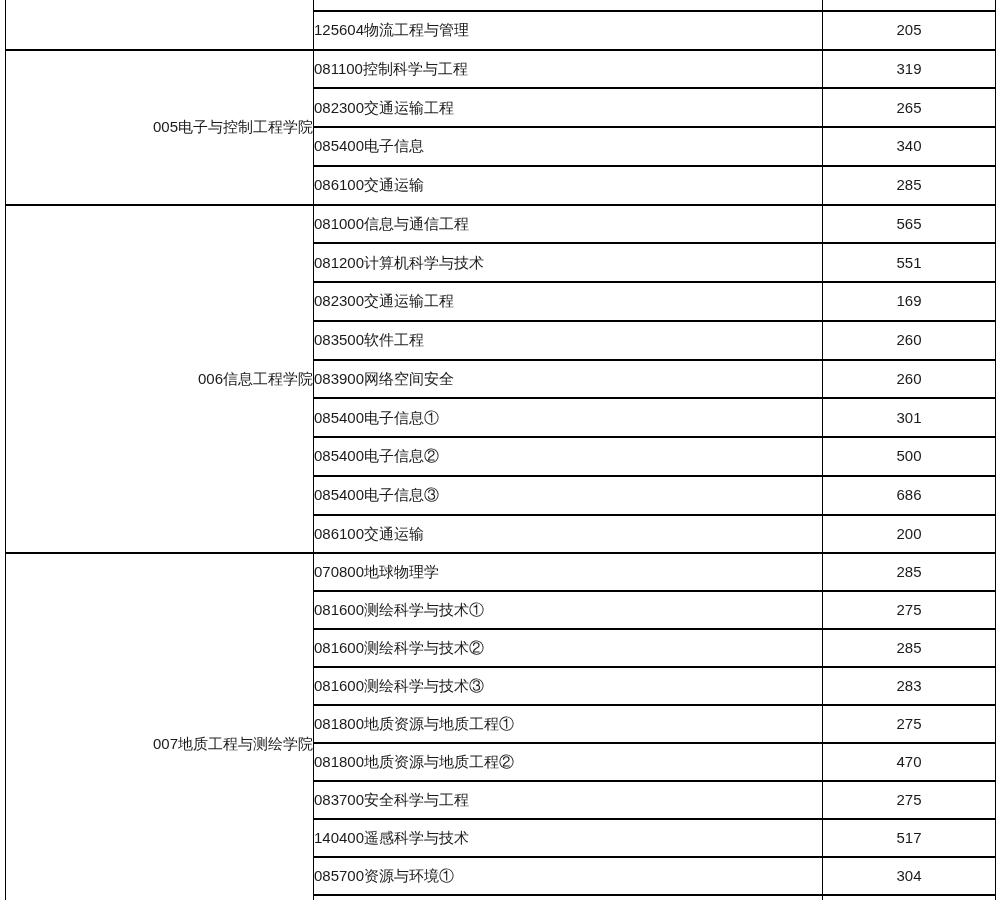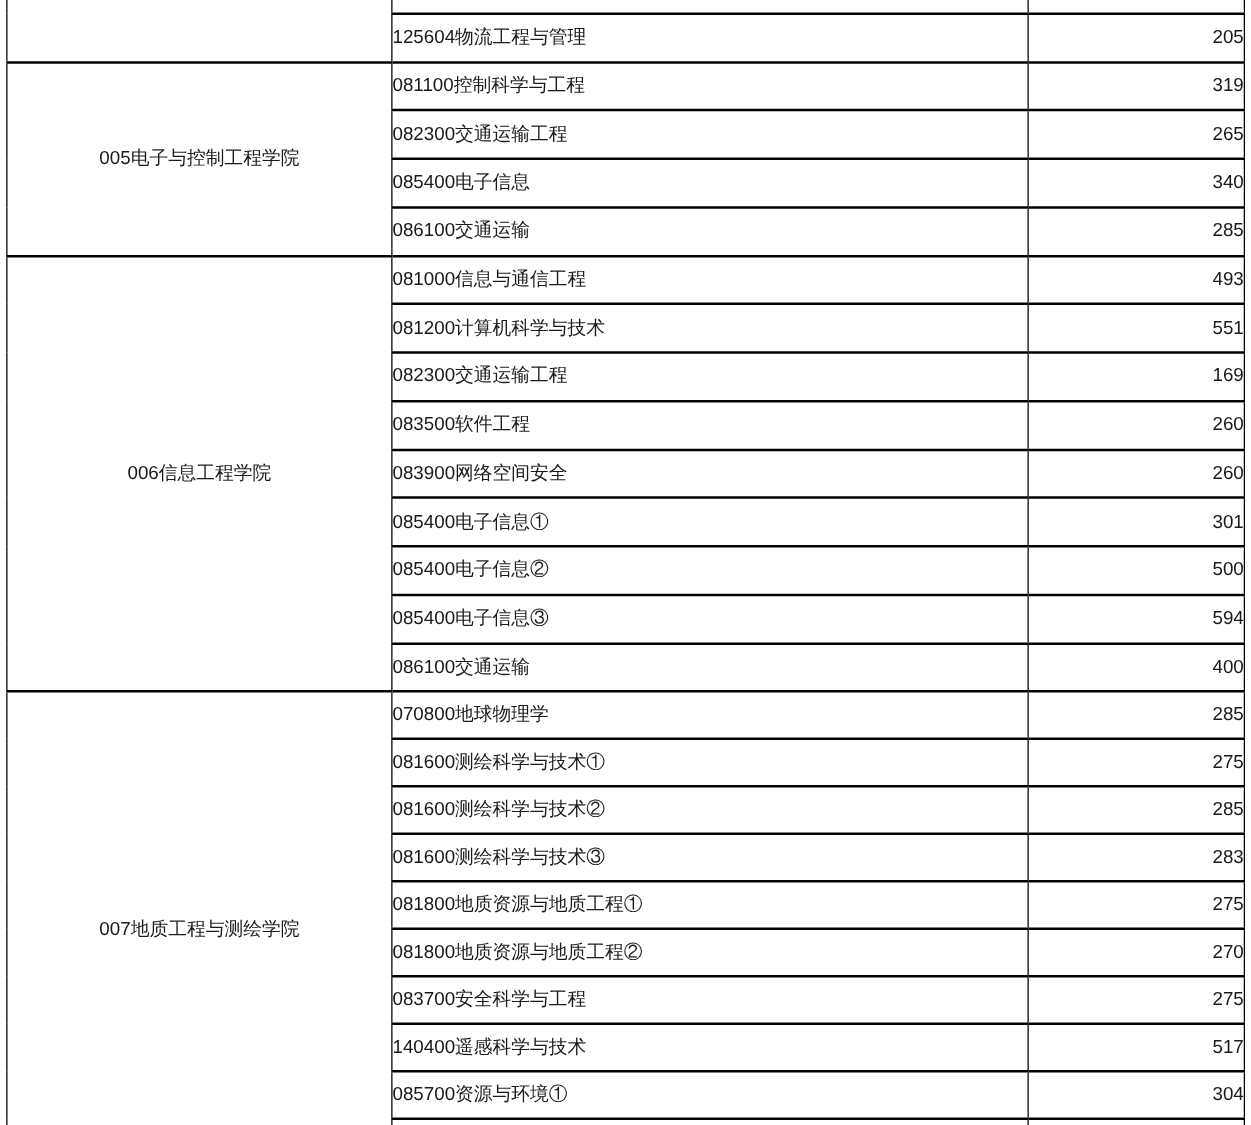--- a/index.html
+++ b/index.html
@@ -41,28 +41,28 @@
     vertical-align: middle;
     line-height: 1.2;
     overflow: hidden;
     white-space: nowrap;
   }
   table.score-table tr { height: 38.75px; }
   table.score-table tr.sec-3 { height: 38px; }
   table.score-table tr.partial-bottom { height: 40px; }
 
   td.college-cell {
-    text-align: center;
+    text-align: right;
   }
   td.program-cell {
     text-align: left;
     padding-left: 14px;
   }
   td.score-cell {
-    text-align: right;
+    text-align: center;
   }
 </style>
 </head>
 <body>
 
 <div id="viewport">
   <table class="score-table">
     <colgroup>
       <col class="c-college">
       <col class="c-program">
@@ -91,21 +91,21 @@
           <td class="program-cell">085400电子信息</td>
           <td class="score-cell">340</td>
         </tr>
         <tr class="sec-1">
           <td class="program-cell">086100交通运输</td>
           <td class="score-cell">285</td>
         </tr>
         <tr class="sec-2">
           <td class="college-cell" rowspan="9">006信息工程学院</td>
           <td class="program-cell">081000信息与通信工程</td>
-          <td class="score-cell">493</td>
+          <td class="score-cell">565</td>
         </tr>
         <tr class="sec-2">
           <td class="program-cell">081200计算机科学与技术</td>
           <td class="score-cell">551</td>
         </tr>
         <tr class="sec-2">
           <td class="program-cell">082300交通运输工程</td>
           <td class="score-cell">169</td>
         </tr>
         <tr class="sec-2">
@@ -119,25 +119,25 @@
         <tr class="sec-2">
           <td class="program-cell">085400电子信息①</td>
           <td class="score-cell">301</td>
         </tr>
         <tr class="sec-2">
           <td class="program-cell">085400电子信息②</td>
           <td class="score-cell">500</td>
         </tr>
         <tr class="sec-2">
           <td class="program-cell">085400电子信息③</td>
-          <td class="score-cell">594</td>
+          <td class="score-cell">686</td>
         </tr>
         <tr class="sec-2">
           <td class="program-cell">086100交通运输</td>
-          <td class="score-cell">400</td>
+          <td class="score-cell">200</td>
         </tr>
         <tr class="sec-3">
           <td class="college-cell" rowspan="10">007地质工程与测绘学院</td>
           <td class="program-cell">070800地球物理学</td>
           <td class="score-cell">285</td>
         </tr>
         <tr class="sec-3">
           <td class="program-cell">081600测绘科学与技术①</td>
           <td class="score-cell">275</td>
         </tr>
@@ -148,21 +148,21 @@
         <tr class="sec-3">
           <td class="program-cell">081600测绘科学与技术③</td>
           <td class="score-cell">283</td>
         </tr>
         <tr class="sec-3">
           <td class="program-cell">081800地质资源与地质工程①</td>
           <td class="score-cell">275</td>
         </tr>
         <tr class="sec-3">
           <td class="program-cell">081800地质资源与地质工程②</td>
-          <td class="score-cell">270</td>
+          <td class="score-cell">470</td>
         </tr>
         <tr class="sec-3">
           <td class="program-cell">083700安全科学与工程</td>
           <td class="score-cell">275</td>
         </tr>
         <tr class="sec-3">
           <td class="program-cell">140400遥感科学与技术</td>
           <td class="score-cell">517</td>
         </tr>
         <tr class="sec-3">

